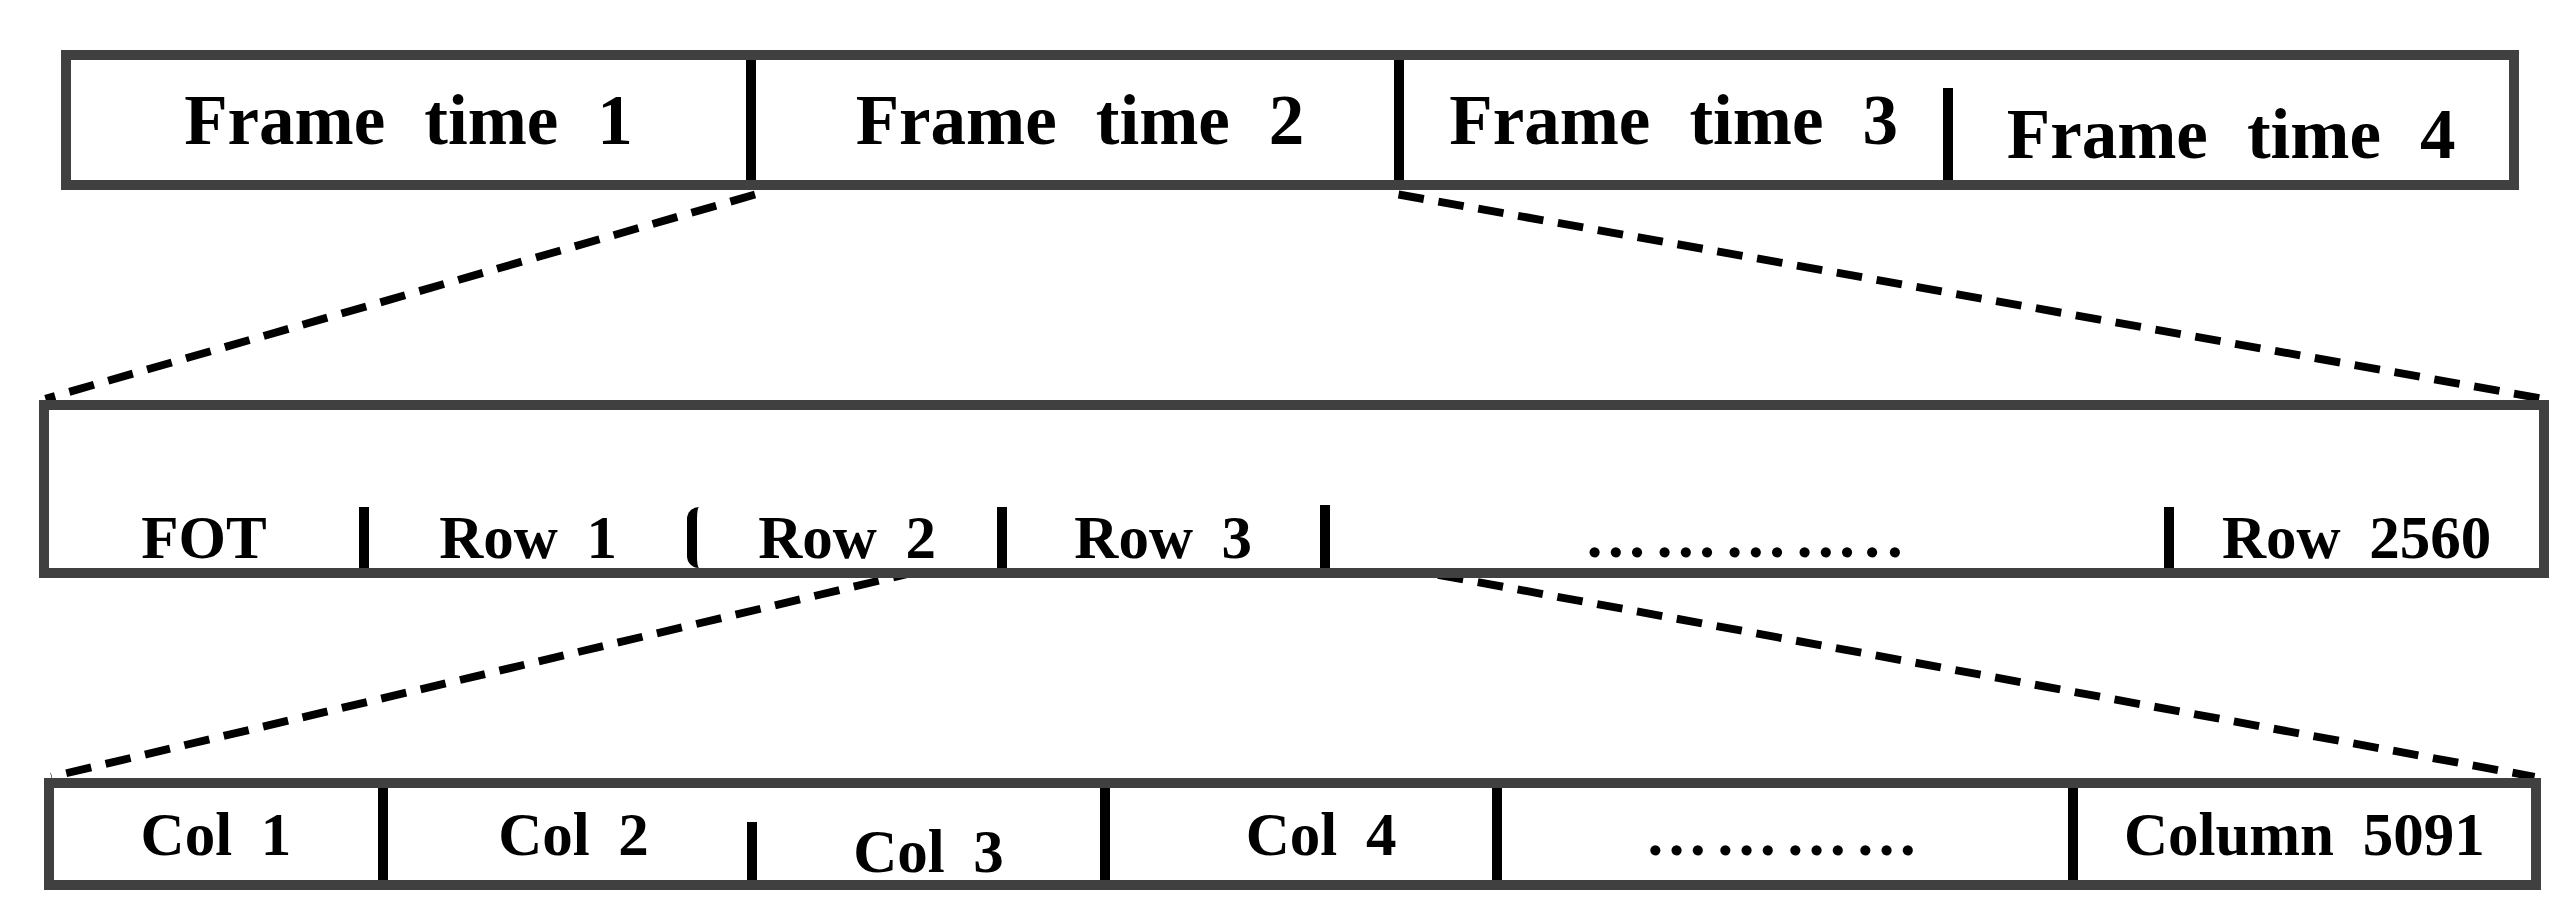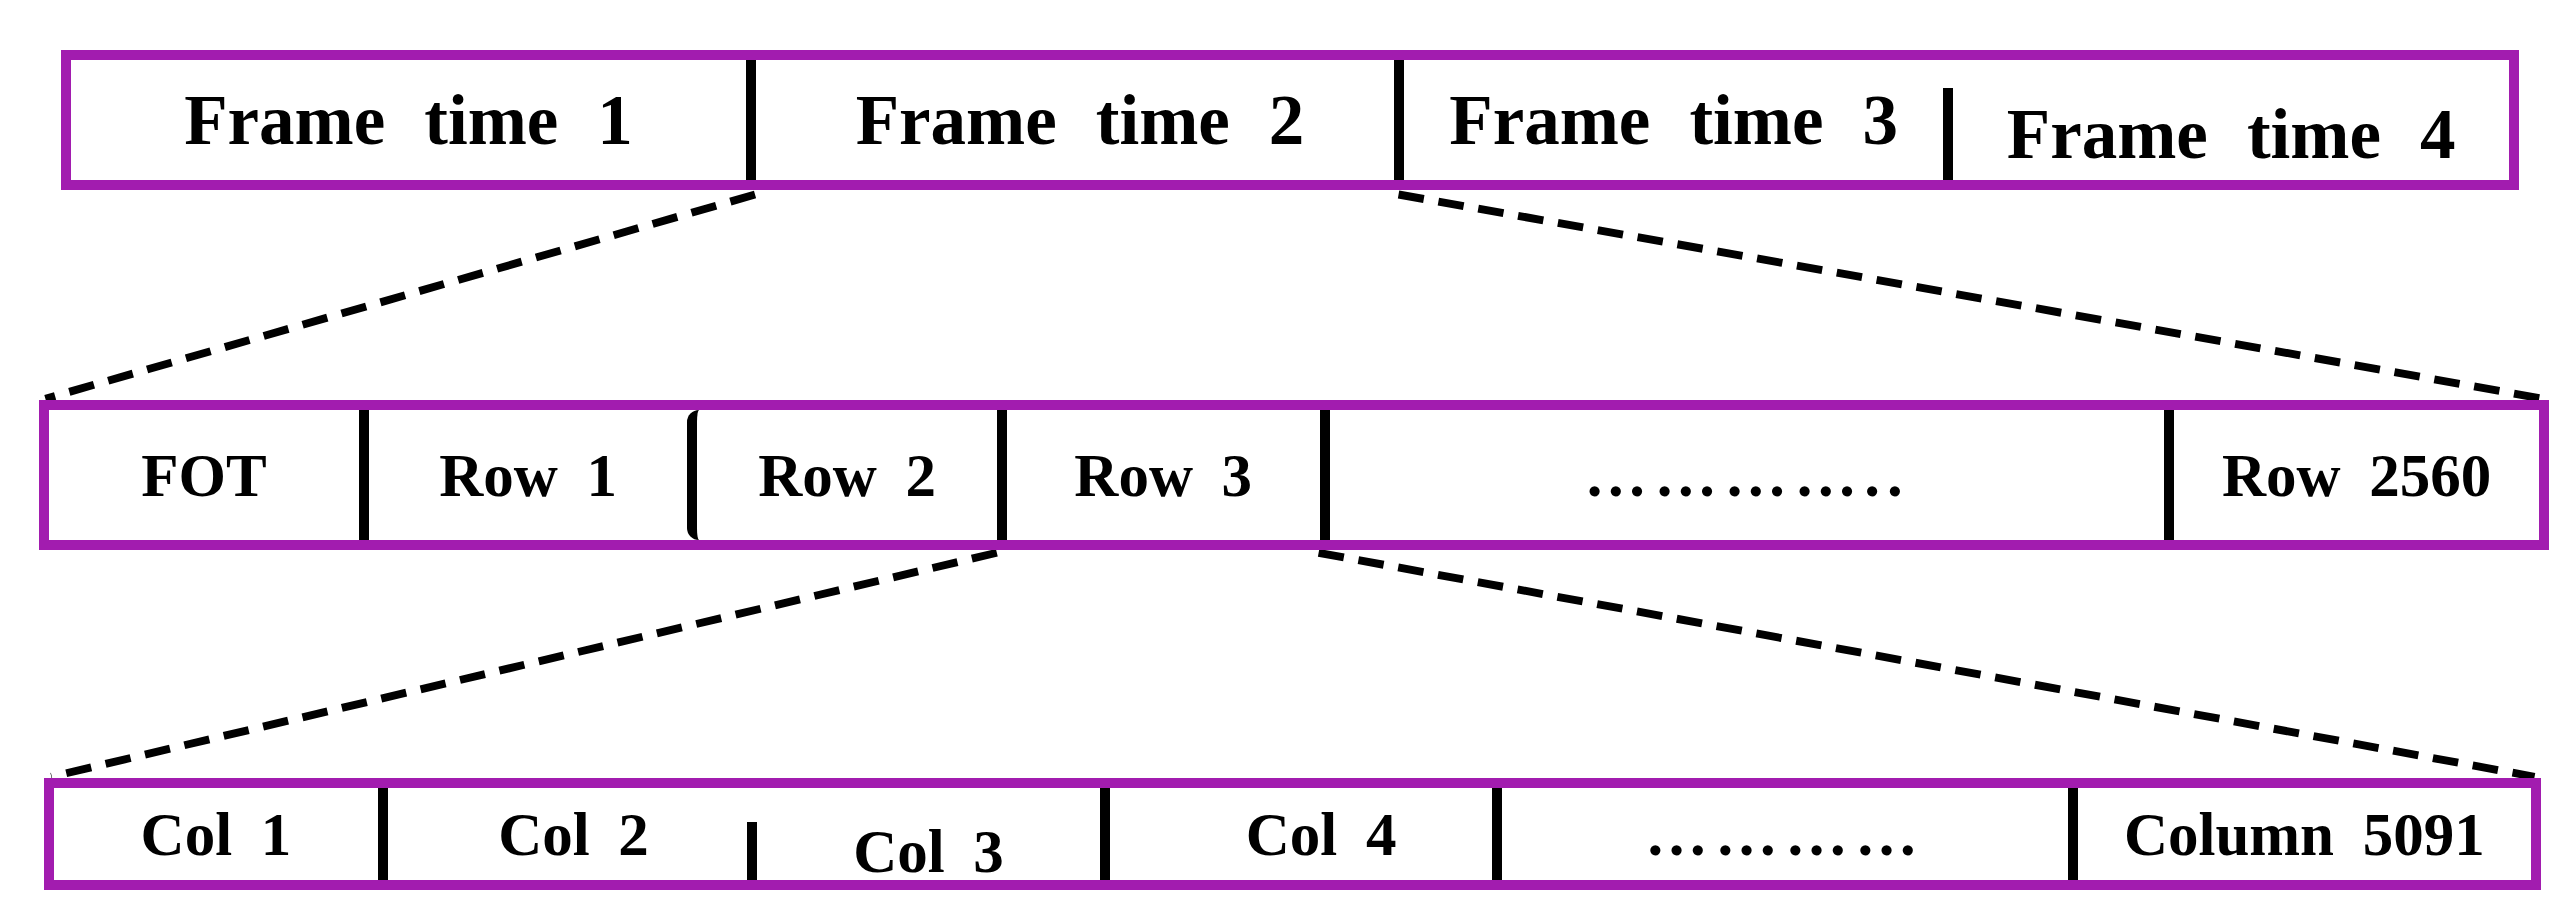--- a/index.html
+++ b/index.html
@@ -21,21 +21,21 @@
     left: 0;
     top: 0;
     width: 2576px;
     height: 918px;
   }
   .bar-row {
     position: absolute;
     display: flex;
     flex-direction: row;
     align-items: stretch;
-    border: 10px solid #a21caf;
+    border: 10px solid #404040;
     background: #ffffff;
     box-sizing: border-box;
   }
   .cell {
     display: flex;
     align-items: center;
     justify-content: center;
     font-weight: bold;
     white-space: nowrap;
     overflow: hidden;
@@ -53,21 +53,21 @@
   .cell-md {
     font-size: 61px;
     word-spacing: 0.22em;
   }
   .ellipsis-cell {
     font-size: 63px;
     letter-spacing: 7px;
     word-spacing: 0;
   }
   #frame-time-row   { left: 61px;  top: 50px;  width: 2458px; height: 140px; }
-  #row-sequence-row { left: 39px;  top: 400px; width: 2510px; height: 150px; }
+  #row-sequence-row { left: 39px;  top: 400px; width: 2510px; height: 178px; align-items: flex-end; }
   #col-sequence-row { left: 44px;  top: 778px; width: 2497px; height: 112px; }
 </style>
 </head>
 <body>
 
 <div class="canvas">
 
   <svg class="connector-svg" viewBox="0 0 2610 930" xmlns="http://www.w3.org/2000/svg">
     <line x1="765" y1="197" x2="46" y2="404" stroke="#000000" stroke-width="8" stroke-dasharray="26 15"></line>
     <line x1="1417" y1="197" x2="2577" y2="404" stroke="#000000" stroke-width="8" stroke-dasharray="26 15"></line>

